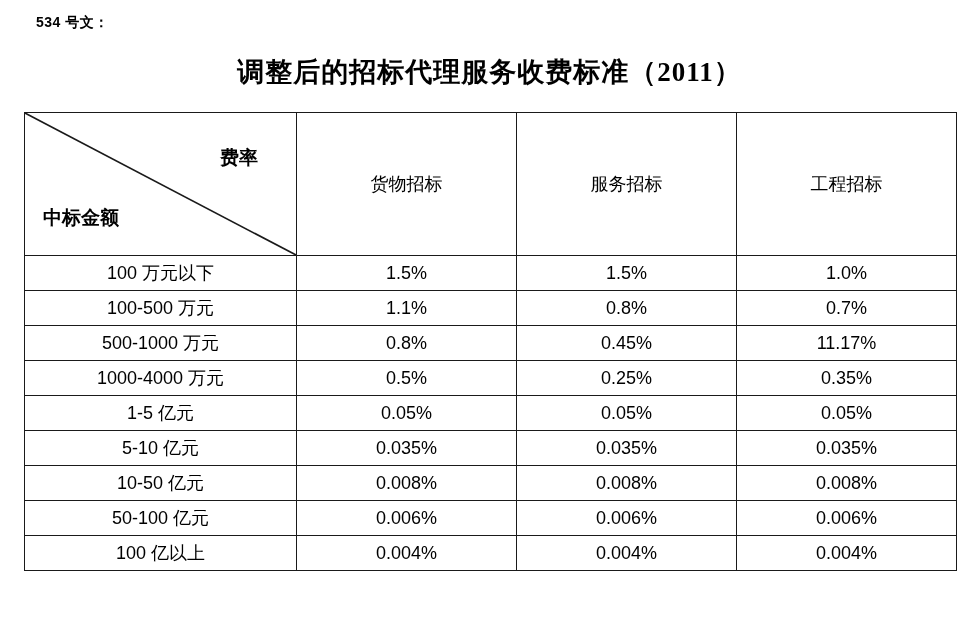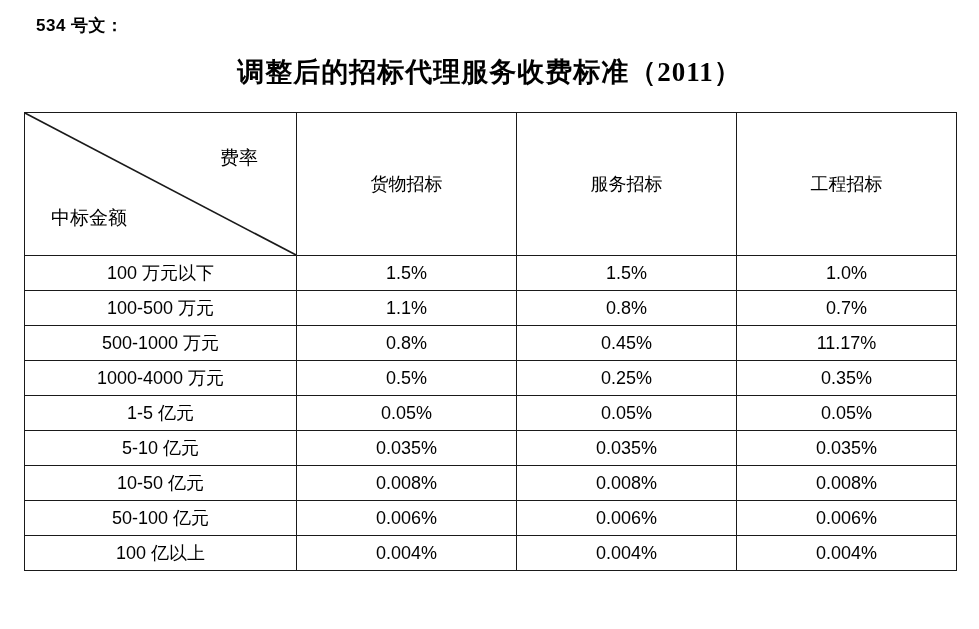--- a/index.html
+++ b/index.html
@@ -18,21 +18,21 @@
     position: relative;
     width: 979px;
     height: 629px;
     box-sizing: border-box;
   }
   .doc-ref {
     position: absolute;
     left: 36px;
     top: 14px;
     font-family: "Liberation Sans", sans-serif;
-    font-size: 17px;
+    font-size: 14px;
     font-weight: bold;
     letter-spacing: 0.5px;
   }
   .doc-title {
     position: absolute;
     left: 0;
     top: 54px;
     width: 979px;
     text-align: center;
     font-family: "Liberation Serif", serif;
@@ -58,20 +58,21 @@
     font-family: "Liberation Sans", sans-serif;
     font-size: 18px;
     height: 34px;
     padding: 0;
   }
   table.fee-table td.corner {
     padding: 0;
     height: 142px;
     position: relative;
     overflow: hidden;
+    font-weight: bold;
   }
   col.c1 { width: 272px; }
   col.c2 { width: 220px; }
   col.c3 { width: 220px; }
   col.c4 { width: 220px; }
 
   .corner-inner {
     position: relative;
     width: 100%;
     height: 142px;
@@ -89,21 +90,20 @@
     top: 32px;
     font-family: "Liberation Serif", serif;
     font-size: 19px;
   }
   .corner-amount {
     position: absolute;
     left: 18px;
     bottom: 24px;
     font-family: "Liberation Serif", serif;
     font-size: 19px;
-    margin-left: 8px;
   }
   td.head-cell {
     font-family: "Liberation Serif", serif;
     font-size: 20px;
   }
   td.row-label {
     font-family: "Liberation Sans", sans-serif;
     font-size: 18px;
   }
   td.value-cell {

